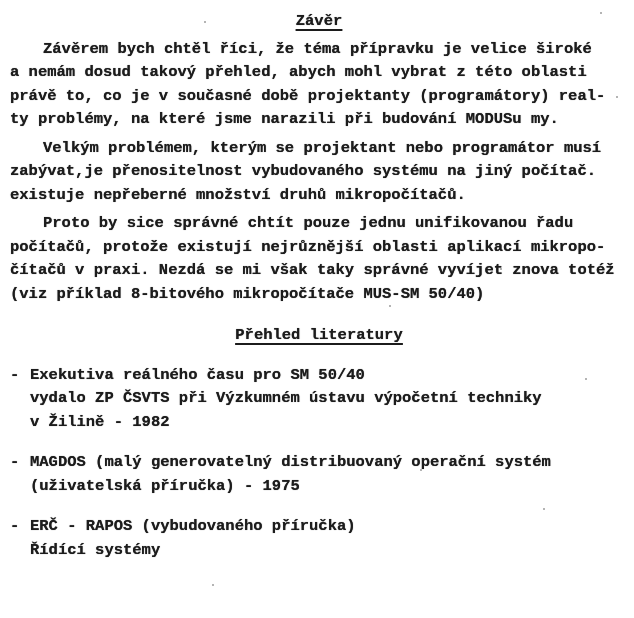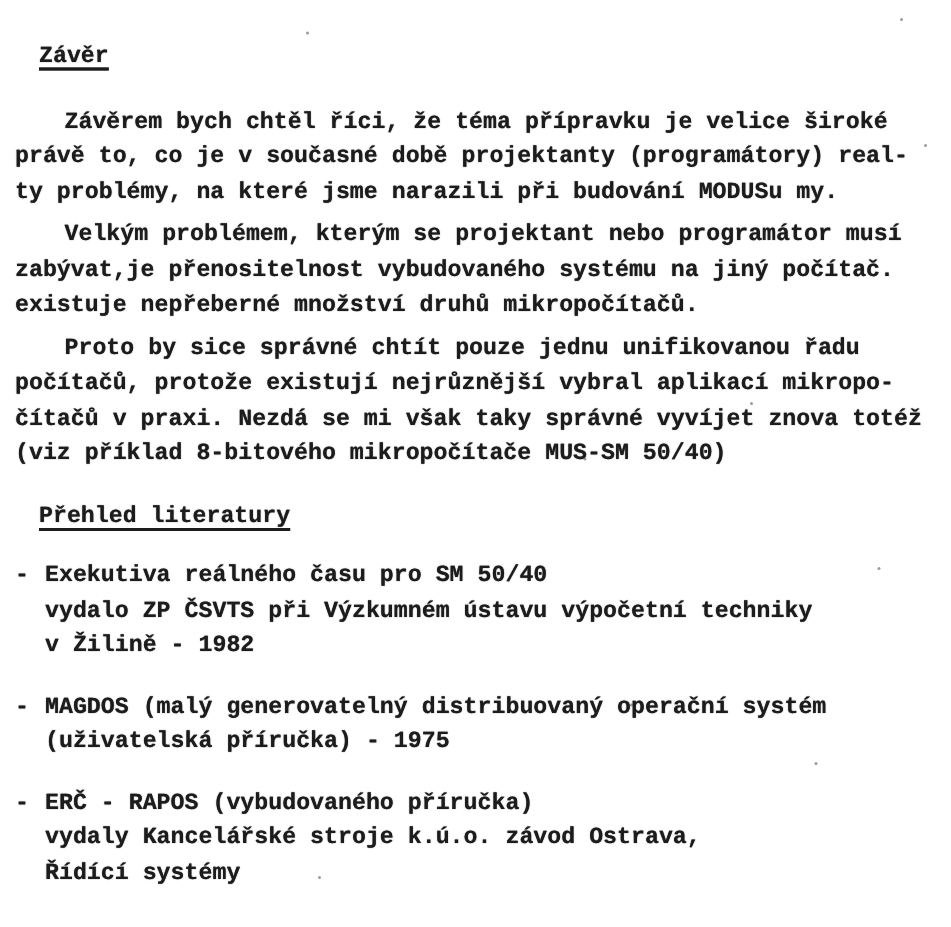--- a/index.html
+++ b/index.html
@@ -23,21 +23,21 @@
     text-shadow: 0 0 0.7px rgba(20,20,20,0.85);
     letter-spacing: 0px;
   }
   .heading {
     display: inline-block;
     text-decoration: underline;
     text-decoration-thickness: 1.5px;
     text-underline-offset: 4px;
     margin: 2px 0 4px 0;
   }
-  .heading-block { margin: 16px; }
+  .heading-block { margin: 0; text-align: center; }
   .para {
     margin: 0 0 5px 0;
   }
   .line { display: block; white-space: pre; }
   .line.indent { padding-left: 33px; }
   .lit-heading-block { margin-top: 16px; margin-bottom: 12px; }
   .ref {
     display: flex;
     margin: 0 0 17px 0;
   }
@@ -68,33 +68,34 @@
 <body>
 
 <div class="page">
 
   <div class="heading-block">
     <span class="heading">Závěr</span>
   </div>
 
   <div class="para">
     <span class="line indent">Závěrem bych chtěl říci, že téma přípravku je velice široké</span>
+    <span class="line">a nemám dosud takový přehled, abych mohl vybrat z této oblasti</span>
     <span class="line">právě to, co je v současné době projektanty (programátory) real-</span>
     <span class="line">ty problémy, na které jsme narazili při budování MODUSu my.</span>
   </div>
 
   <div class="para">
     <span class="line indent">Velkým problémem, kterým se projektant nebo programátor musí</span>
     <span class="line">zabývat,je přenositelnost vybudovaného systému na jiný počítač.</span>
     <span class="line">existuje nepřeberné množství druhů mikropočítačů.</span>
   </div>
 
   <div class="para">
     <span class="line indent">Proto by sice správné chtít pouze jednu unifikovanou řadu</span>
-    <span class="line">počítačů, protože existují nejrůznější vybral aplikací mikropo-</span>
+    <span class="line">počítačů, protože existují nejrůznější oblasti aplikací mikropo-</span>
     <span class="line">čítačů v praxi. Nezdá se mi však taky správné vyvíjet znova totéž</span>
     <span class="line">(viz příklad 8-bitového mikropočítače MUS-SM 50/40)</span>
   </div>
 
   <div class="heading-block lit-heading-block">
     <span class="heading">Přehled literatury</span>
   </div>
 
   <div class="ref">
     <span class="dash">-</span>
@@ -110,21 +111,20 @@
     <span class="ref-lines">
       <span class="line">MAGDOS (malý generovatelný distribuovaný operační systém</span>
       <span class="line">(uživatelská příručka) - 1975</span>
     </span>
   </div>
 
   <div class="ref">
     <span class="dash">-</span>
     <span class="ref-lines">
       <span class="line">ERČ - RAPOS (vybudovaného příručka)</span>
-      <span class="line">vydaly Kancelářské stroje k.ú.o. závod Ostrava,</span>
       <span class="line">Řídící systémy</span>
     </span>
   </div>
 
   <span class="speck s1"></span>
   <span class="speck s2"></span>
   <span class="speck s3"></span>
   <span class="speck s4"></span>
   <span class="speck s5"></span>
   <span class="speck s6"></span>

